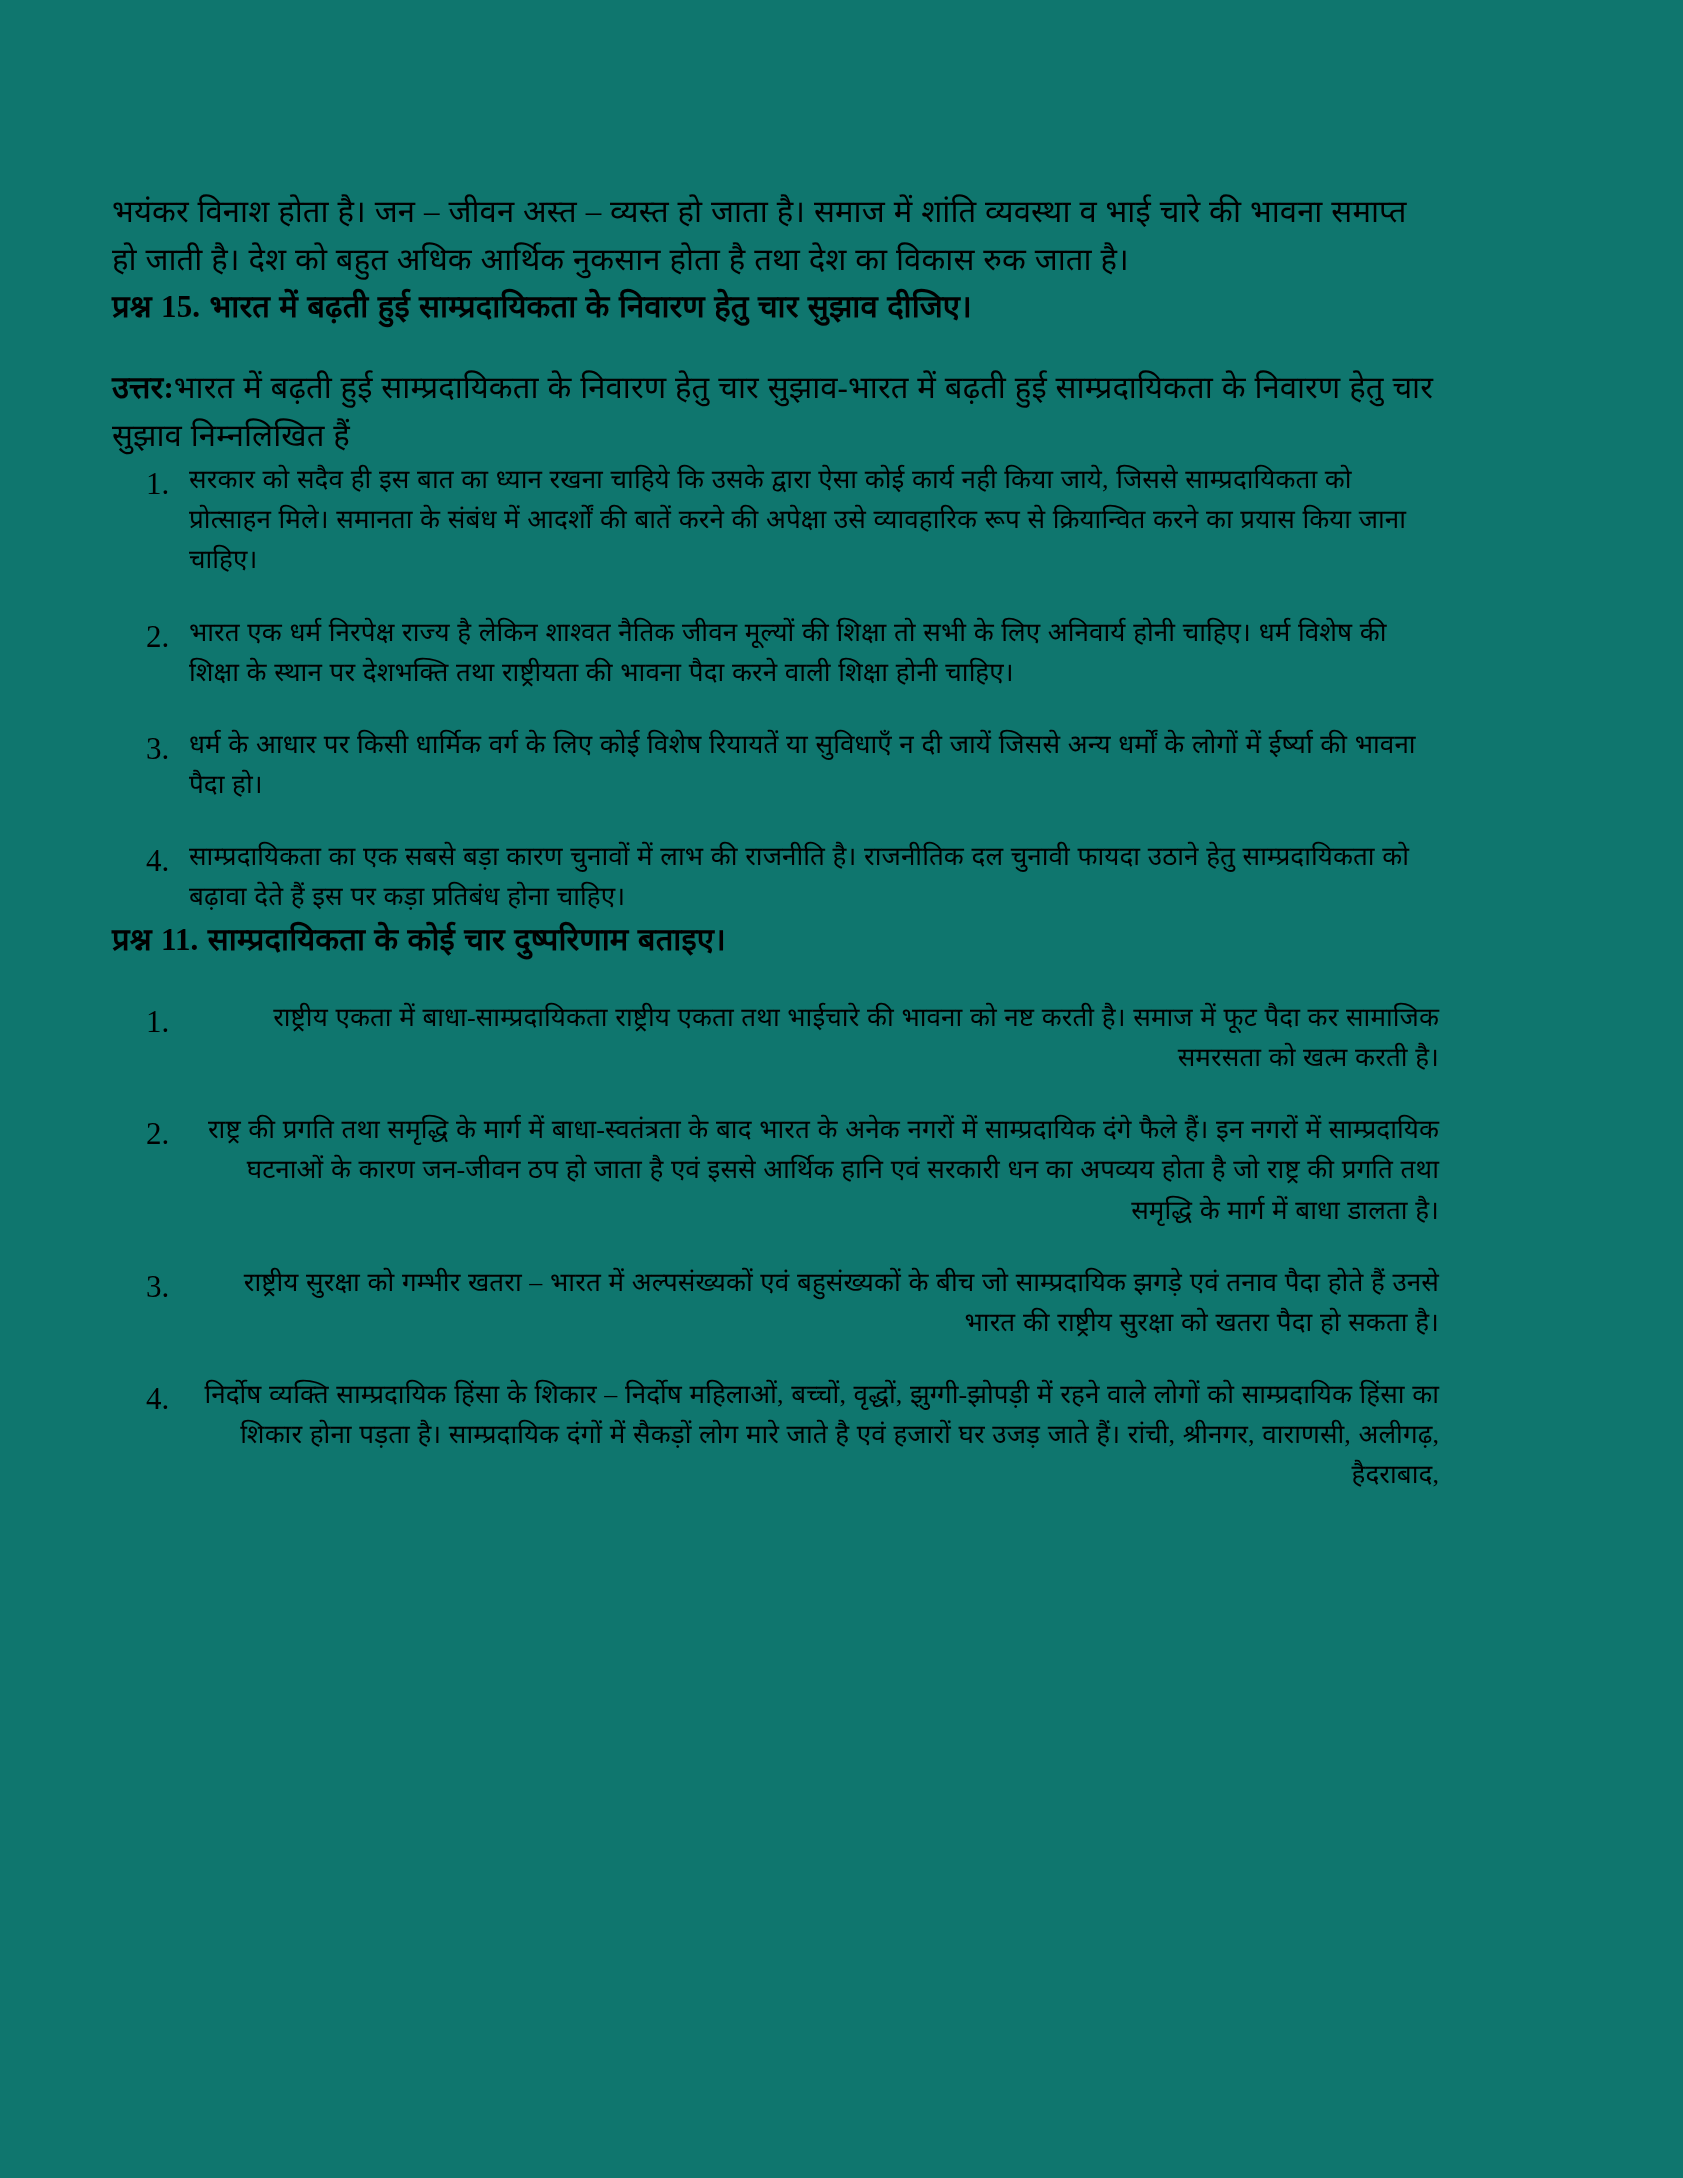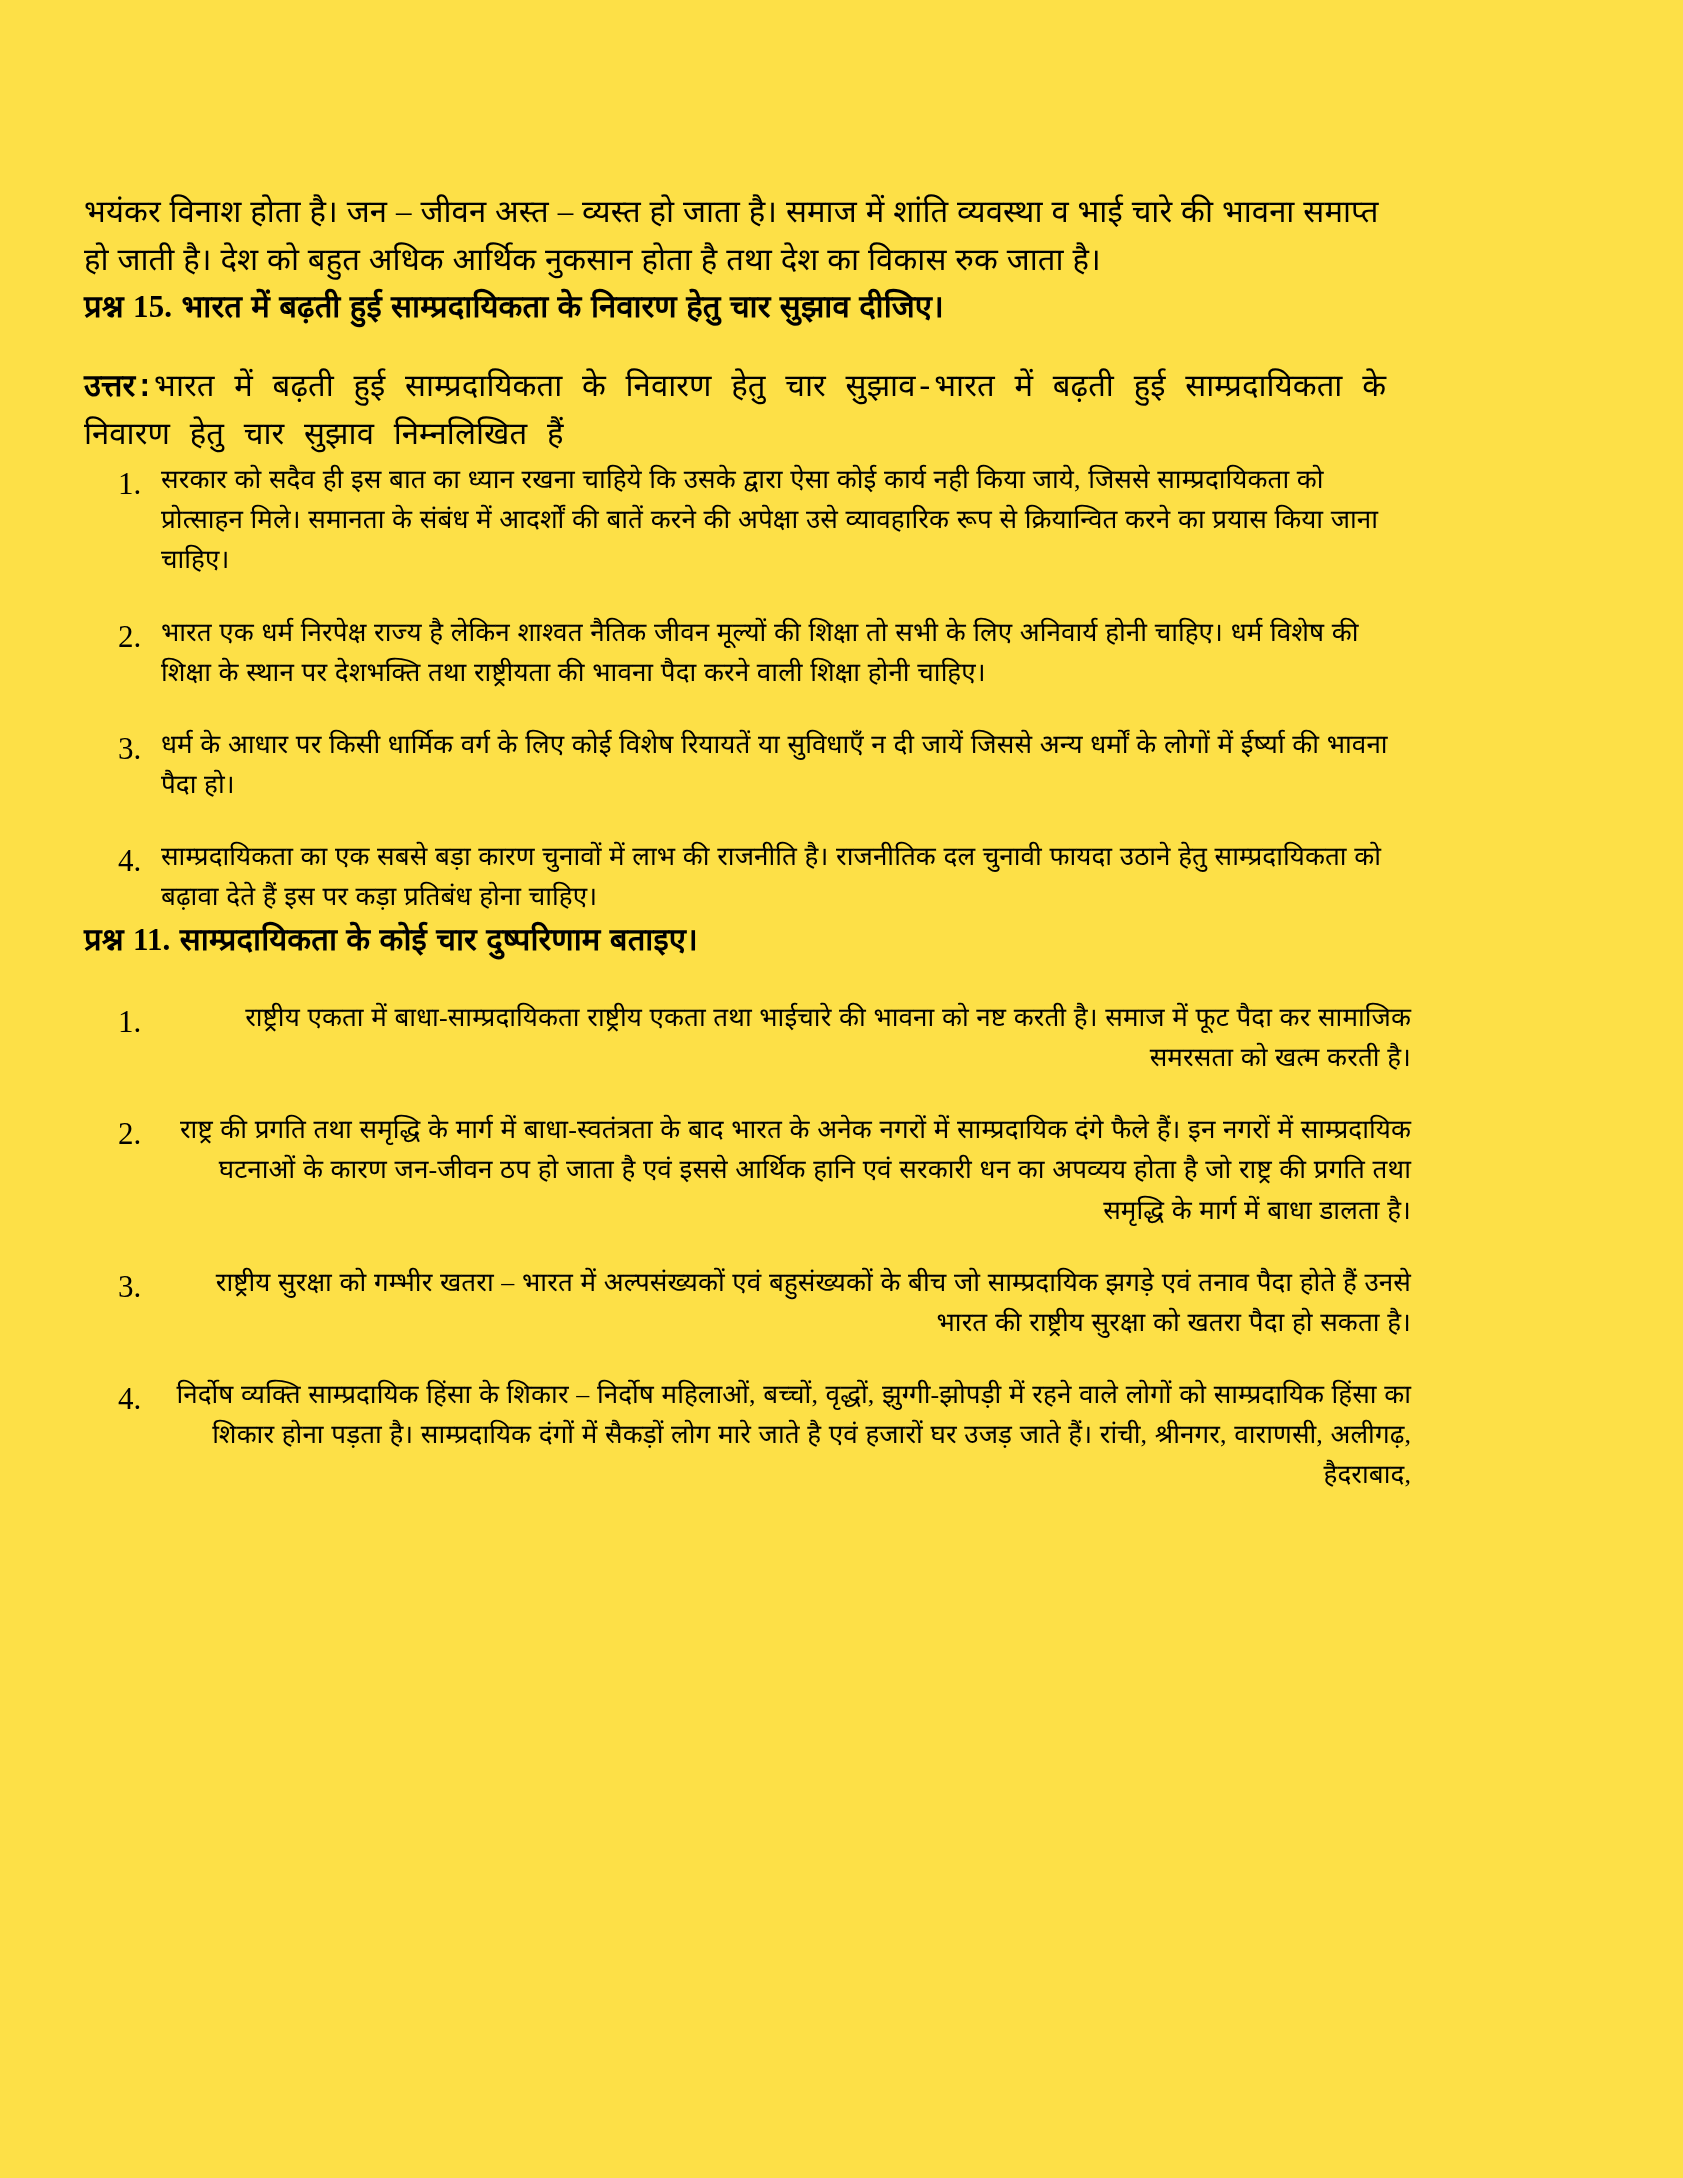--- a/index.html
+++ b/index.html
@@ -12,23 +12,23 @@
     width: 1683px;
     height: 2178px;
     font-family: "Liberation Serif", "DejaVu Serif", serif;
     color: #000000;
     -webkit-font-smoothing: antialiased;
   }
   .page {
     position: relative;
     width: 1683px;
     height: 2178px;
-    background: #fde047;
+    background: #0f766e;
     box-sizing: border-box;
-    padding: 188px 173px 59px 84px;
+    padding: 188px 173px 59px 112px;
   }
   .doc-body {
     width: 1327px;
   }
   p.para {
     margin: 0 0 0 0;
     font-size: 31px;
     line-height: 1.545;
     text-align: left;
     letter-spacing: 0.1px;
@@ -40,21 +40,20 @@
   h2.qhead {
     margin: 0 0 34px 0;
     font-size: 31px;
     line-height: 1.5;
     font-weight: bold;
     letter-spacing: 0.1px;
     word-spacing: 1.5px;
   }
   .ans {
     margin-bottom: 36px;
-    font-family: Liberation Mono, monospace;
   }
   .ans .lbl {
     font-weight: bold;
   }
   ol.numlist {
     margin: 0;
     padding: 0 0 0 0;
     list-style: none;
     counter-reset: itm;
   }

